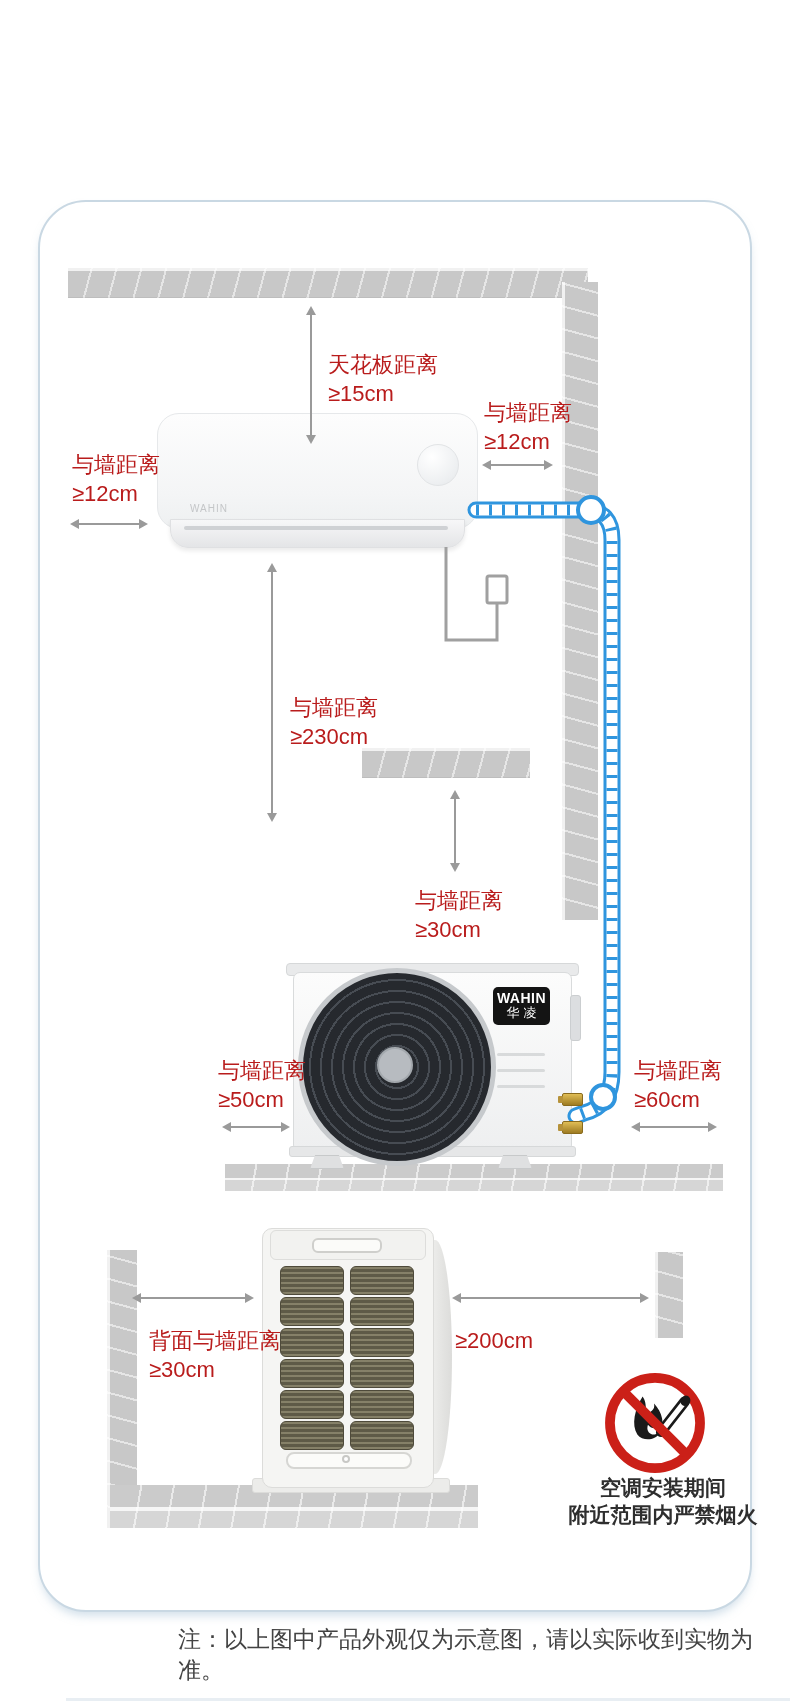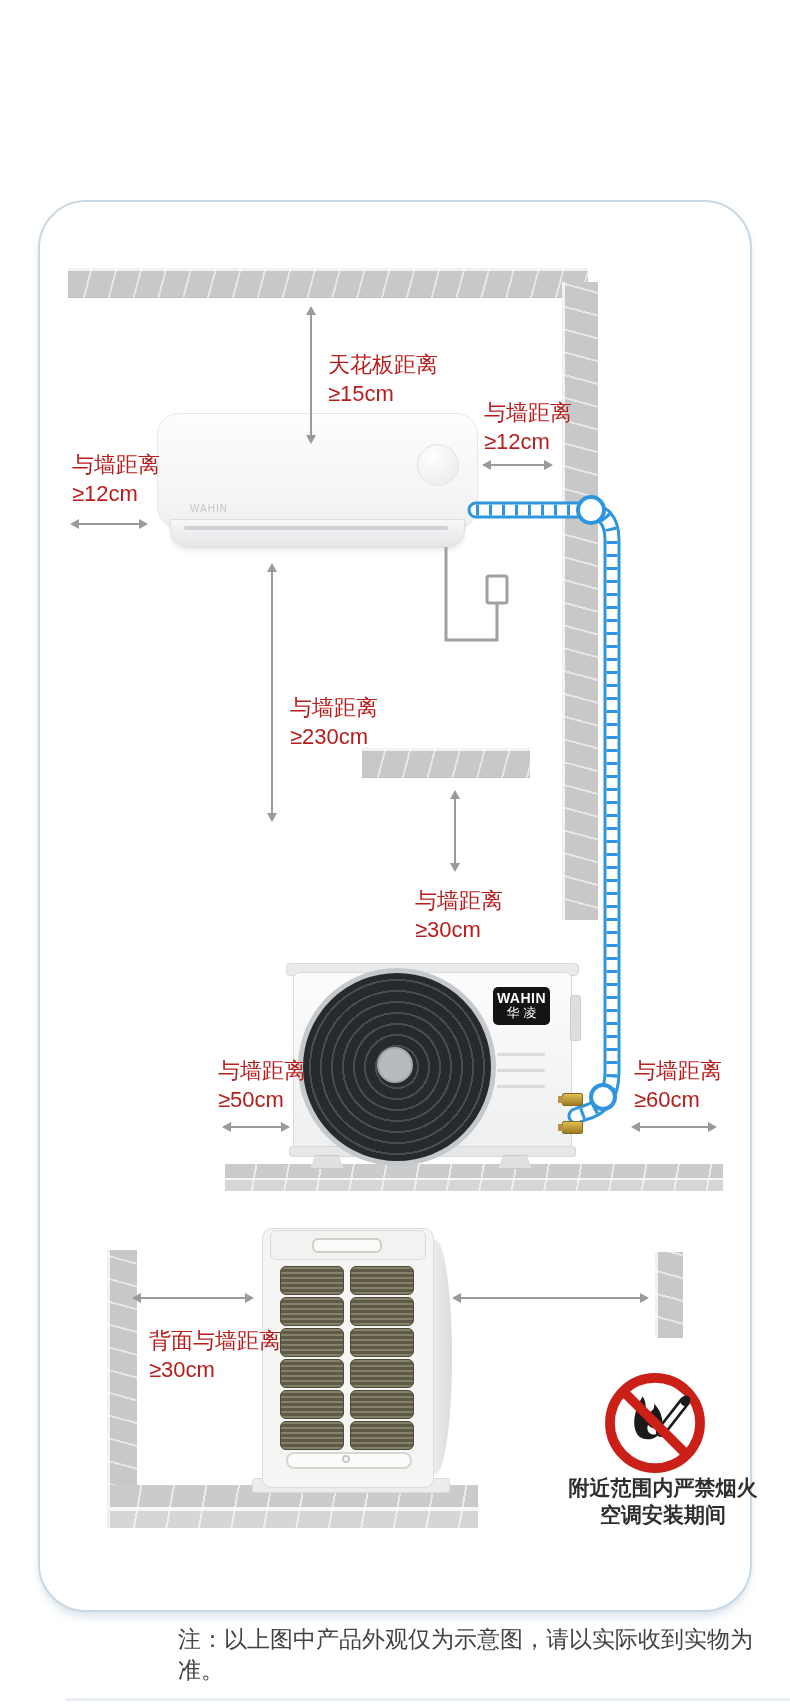--- a/index.html
+++ b/index.html
@@ -251,35 +251,36 @@
   </div>
   <div class="lbl" style="left:634px;top:1056px;">
     <div>与墙距离</div>
     <div>≥60cm</div>
   </div>
   <div class="lbl" style="left:149px;top:1326px;">
     <div>背面与墙距离</div>
     <div>≥30cm</div>
   </div>
   <div class="lbl" style="left:455px;top:1326px;">
+    <div>≥200cm</div>
   </div>
 
   <svg class="nofire" viewBox="0 0 120 120">
     <circle cx="60" cy="60" r="51" fill="#ffffff" stroke="#cb2018" stroke-width="11"></circle>
     <g>
       <path d="M46,30 c6,9 1,13 7,20 c3,-5 7,-4 6,-12 c9,10 13,23 6,34 c-5,8 -19,9 -25,1 c-7,-11 -3,-29 6,-43 z
                M52,62 c-2,6 1,10 5,11 c4,1 8,-3 7,-8 c-4,2 -9,1 -12,-3 z" fill="#1a1a1a" fill-rule="evenodd"></path>
       <g transform="rotate(38 78 55)">
         <rect x="74" y="26" width="9" height="52" rx="4.5" fill="#ffffff" stroke="#1a1a1a" stroke-width="3"></rect>
         <ellipse cx="78.5" cy="29" rx="5.5" ry="6" fill="#1a1a1a"></ellipse>
       </g>
     </g>
     <line x1="25" y1="25" x2="95" y2="95" stroke="#cb2018" stroke-width="11"></line>
   </svg>
   <div class="warn-text">
+    <div>空调安装期间</div>
     <div>附近范围内严禁烟火</div>
-    <div>空调安装期间</div>
   </div>
 
   <div class="note">注：以上图中产品外观仅为示意图，请以实际收到实物为准。</div>
 
   <div class="page-bottom-line"></div>
 </div>
 
 </body></html>

